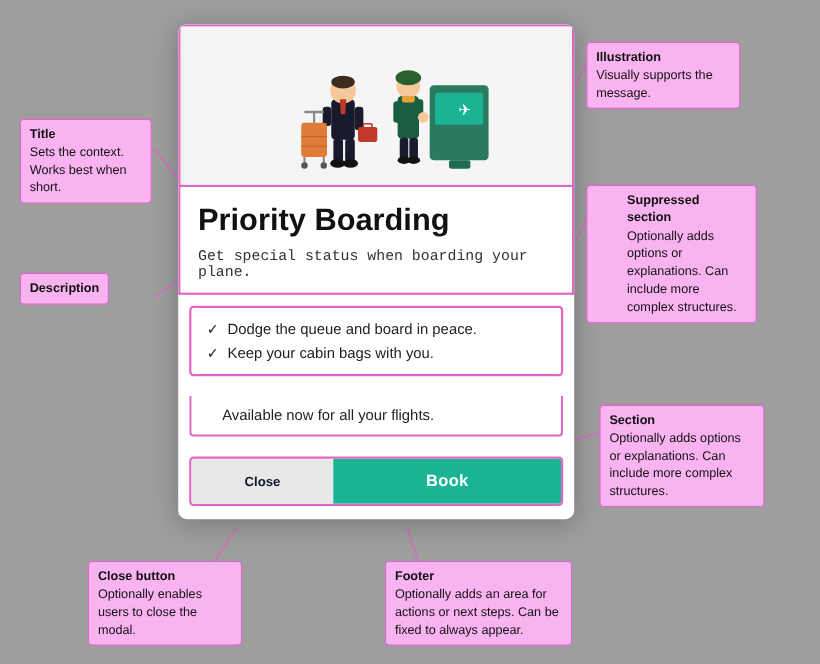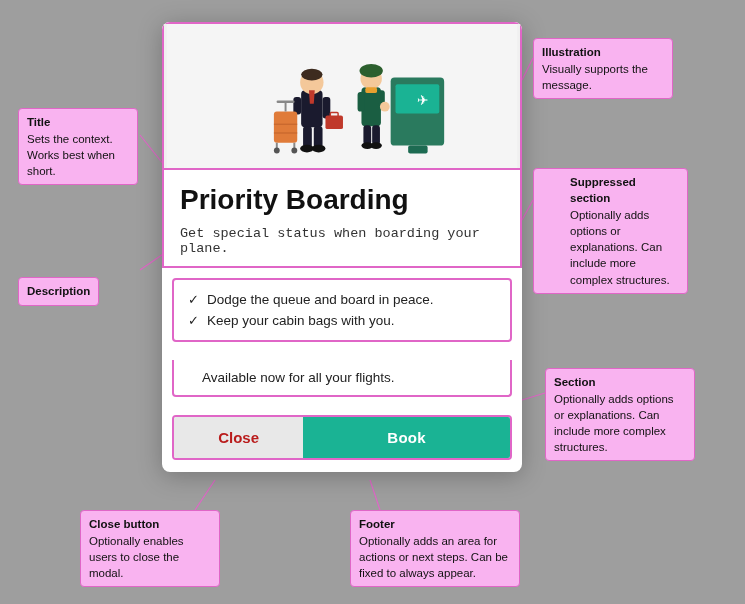--- a/index.html
+++ b/index.html
@@ -111,23 +111,23 @@
       gap: 0;
       border: 2px solid #e066c7;
       border-radius: 4px;
       overflow: hidden;
     }
     .btn-close {
       flex: 1;
       padding: 12px 0;
       background: #e8e8e8;
       border: none;
-      font-size: 15px;
+      font-size: 12px;
       font-weight: 600;
-      color: #b91c1c;
+      color: #0f172a;
       cursor: pointer;
     }
     .btn-book {
       flex: 1.6;
       padding: 12px 0;
       background: #1ab394;
       border: none;
       font-size: 15px;
       font-weight: 700;
       color: #fff;
@@ -177,21 +177,20 @@
     .ann-suppressed {
       top: 168px;
       left: 533px;
       max-width: 155px;
       padding-left: 36px;
     }
     .ann-description {
       top: 248px;
       left: 18px;
       max-width: 120px;
-      margin-top: 29px;
     }
     .ann-section {
       top: 368px;
       left: 545px;
       max-width: 150px;
     }
     .ann-close-button {
       top: 510px;
       left: 80px;
       max-width: 140px;

